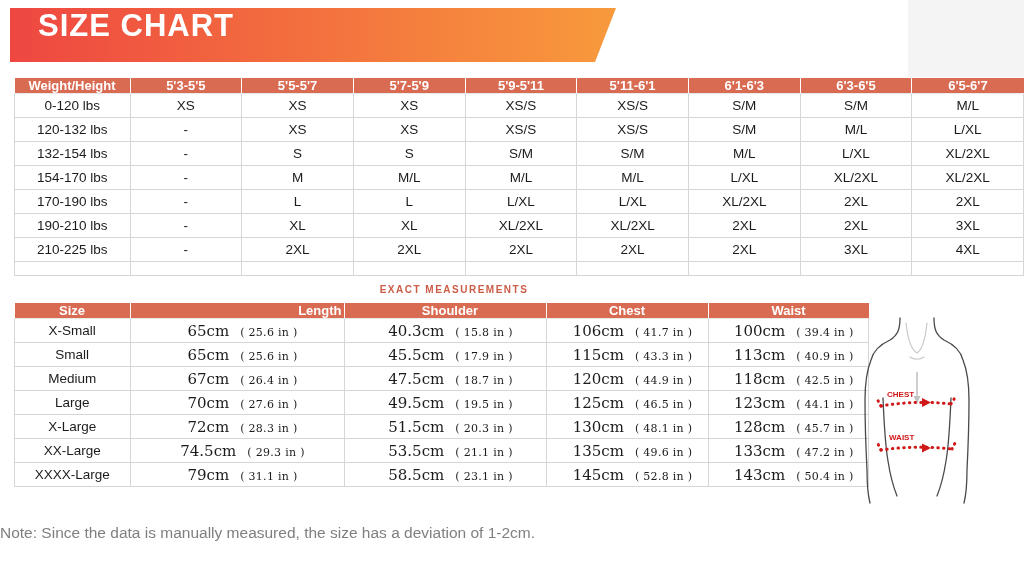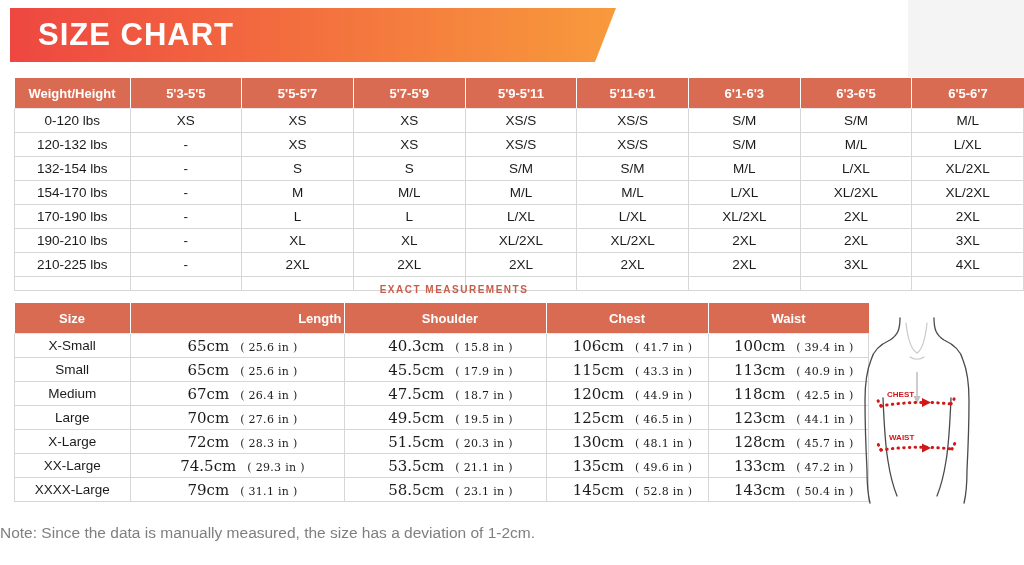--- a/index.html
+++ b/index.html
@@ -5,34 +5,34 @@
   html,body{margin:0;padding:0;}
   body{
     width:1024px;height:565px;position:relative;background:#ffffff;
     font-family:"Liberation Sans",sans-serif;overflow:hidden;
   }
   
   .banner{
     position:absolute;left:10px;top:8px;width:606px;height:54px;
     background:linear-gradient(90deg,#ee4741 0%,#f89a3c 100%);
     clip-path:polygon(0 0,100% 0,calc(100% - 21px) 100%,0 100%);
-    display:flex;align-items:center;
+    display:flex;
   }
   .banner h1{
     margin:0;padding-left:28px;color:#ffffff;font-size:31px;font-weight:bold;
     letter-spacing:1px;
   }
   .corner-gray{
     position:absolute;right:0;top:0;width:116px;height:77px;background:#f4f4f4;
   }
   
   table{border-collapse:collapse;table-layout:fixed;position:absolute;}
   th{
     background:#d96b53;color:#ffffff;font-size:13px;font-weight:bold;
-    height:30px;padding:0 2px;border-right:1.5px solid #ffffff;
+    height:15px;padding:0 2px;border-right:1.5px solid #ffffff;
     border-bottom:1px solid #e9e9e9;text-align:center;
   }
   th:last-child{border-right:none;}
   td{
     border:1px solid #d6d6d6;height:23px;text-align:center;
     font-size:13.5px;color:#1b1b1b;padding:0 2px;white-space:nowrap;overflow:hidden;
   }
   tr.empty td{height:13px;}
   #weight-table{left:14px;top:78px;width:1010px;}
   #weight-table th:first-child{width:111px;}

